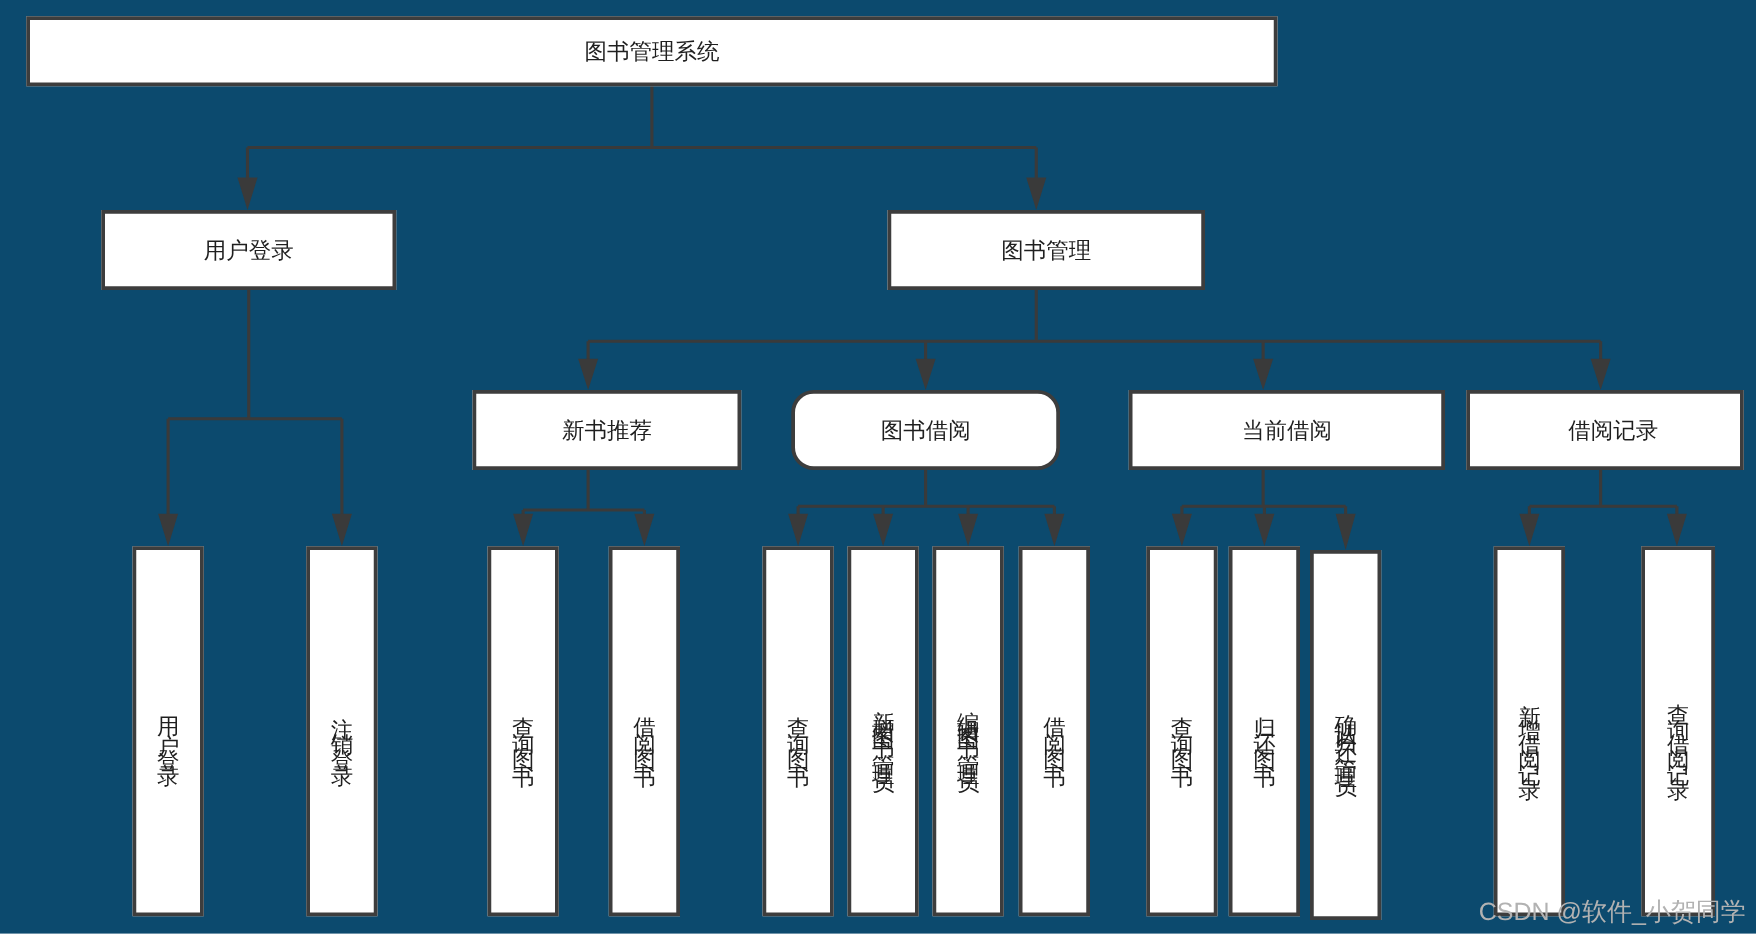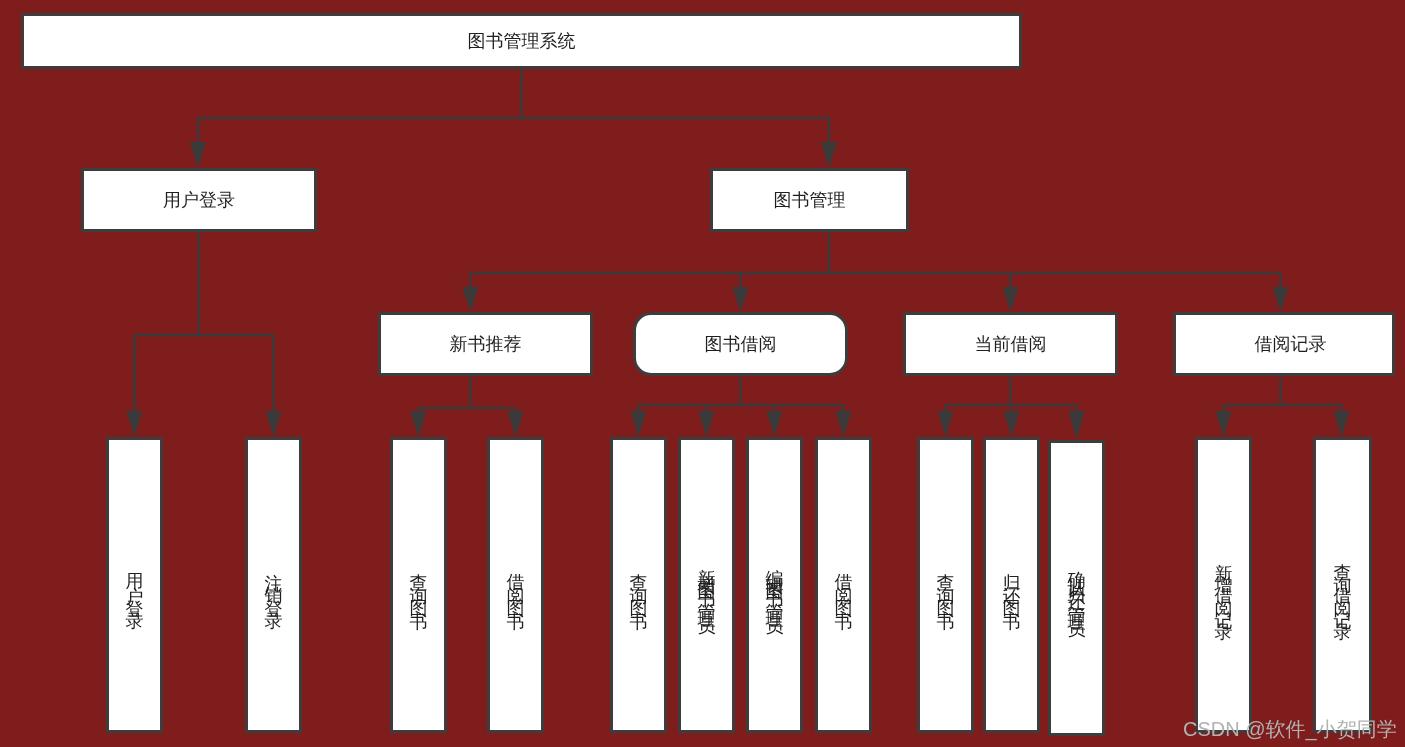--- a/index.html
+++ b/index.html
@@ -1,17 +1,17 @@
 <!DOCTYPE html>
 <html><head>
 <meta charset="utf-8">
 <style>
   html,body { margin:0; padding:0; background:#ffffff; }
   .canvas {
-    position:relative; width:1405px; height:747px; background:#7f1d1d;
+    position:relative; width:1405px; height:747px; background:#0c4a6e;
     font-family:"Liberation Sans","DejaVu Sans",sans-serif;
     overflow:hidden;
   }
   .box {
     position:absolute; background:#ffffff; border:3px solid #3d3d3d;
     box-sizing:border-box; display:flex; align-items:center; justify-content:center;
     color:#1f1f1f; font-size:18px; z-index:2; text-align:center;
   }
   .vbox span {
     writing-mode:vertical-rl; text-orientation:mixed;
@@ -68,31 +68,31 @@
     <polygon points="1333.5,411 1349.5,411 1341.5,437"></polygon>
   </svg>
 
   <div class="box" style="left:21px; top:13px; width:1001px; height:56px;">
     <span>图书管理系统</span>
   </div>
 
   <div class="box" style="left:81px; top:168px; width:236px; height:64px;">
     <span>用户登录</span>
   </div>
-  <div class="box" style="left:710px; top:168px; width:199px; height:64px;">
+  <div class="box" style="left:710px; top:168px; width:254px; height:64px;">
     <span>图书管理</span>
   </div>
 
   <div class="box" style="left:363px; top:312px; width:215px; height:64px;margin-left:15px;">
     <span>新书推荐</span>
   </div>
   <div class="box" style="left:633px; top:312px; width:215px; height:64px;border-radius:18px;">
     <span>图书借阅</span>
   </div>
-  <div class="box" style="left:903px; top:312px; width:215px; height:64px;">
+  <div class="box" style="left:903px; top:312px; width:253px; height:64px;">
     <span>当前借阅</span>
   </div>
   <div class="box" style="left:1173px; top:312px; width:222px; height:64px;padding-left:13px;">
     <span>借阅记录</span>
   </div>
 
   <div class="box vbox" style="left:106px; top:437px; width:57px; height:296px;">
     <span>用户登录</span>
   </div>
   <div class="box vbox" style="left:245px; top:437px; width:57px; height:296px;">

